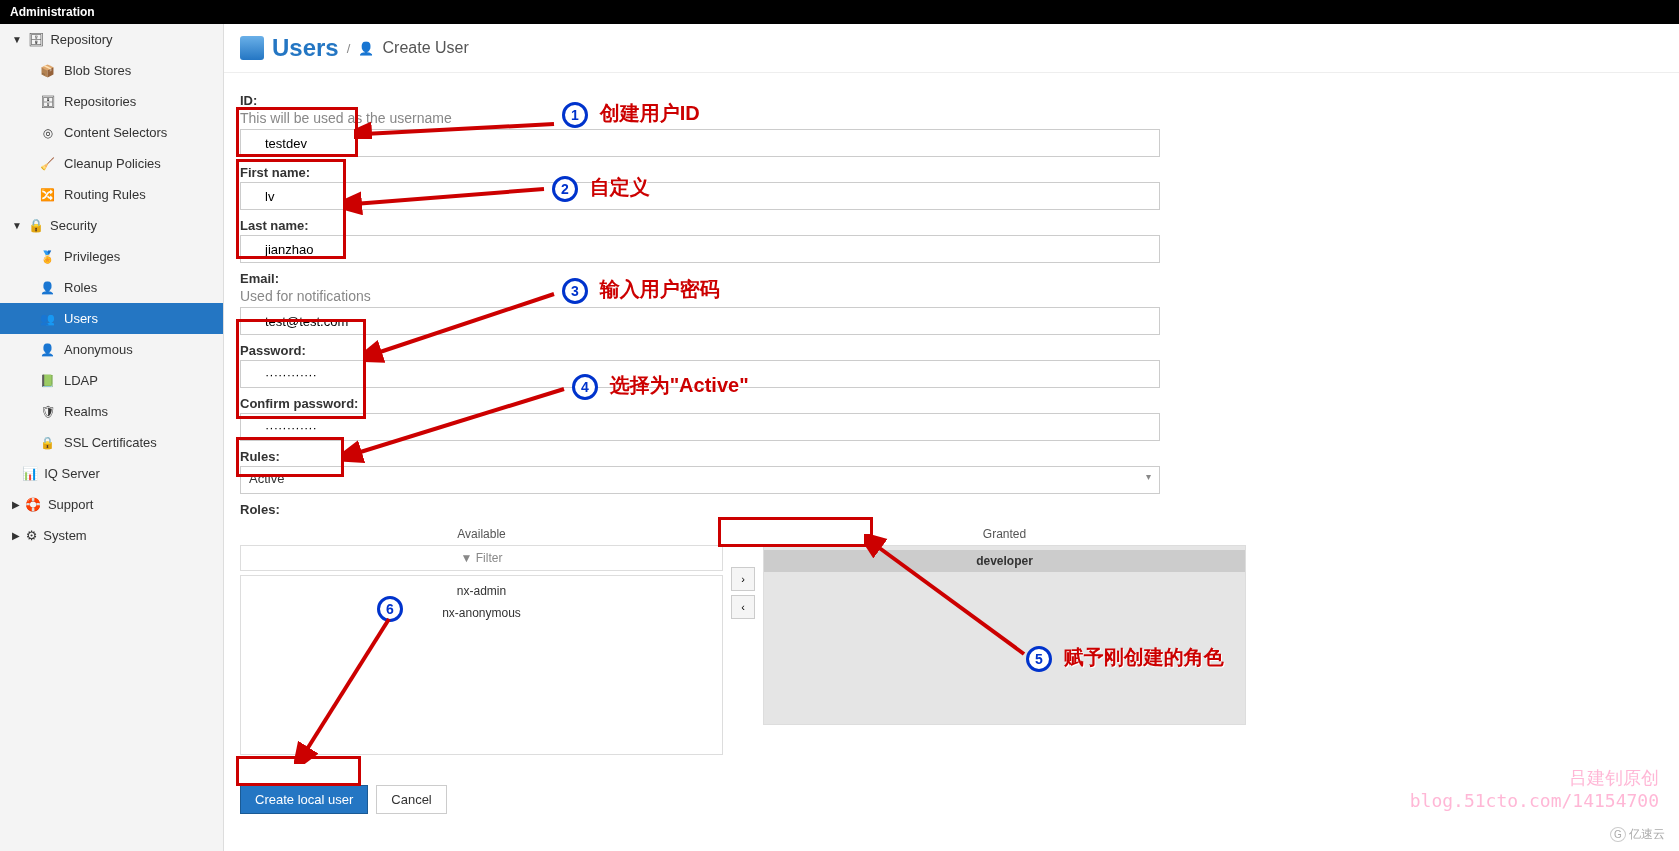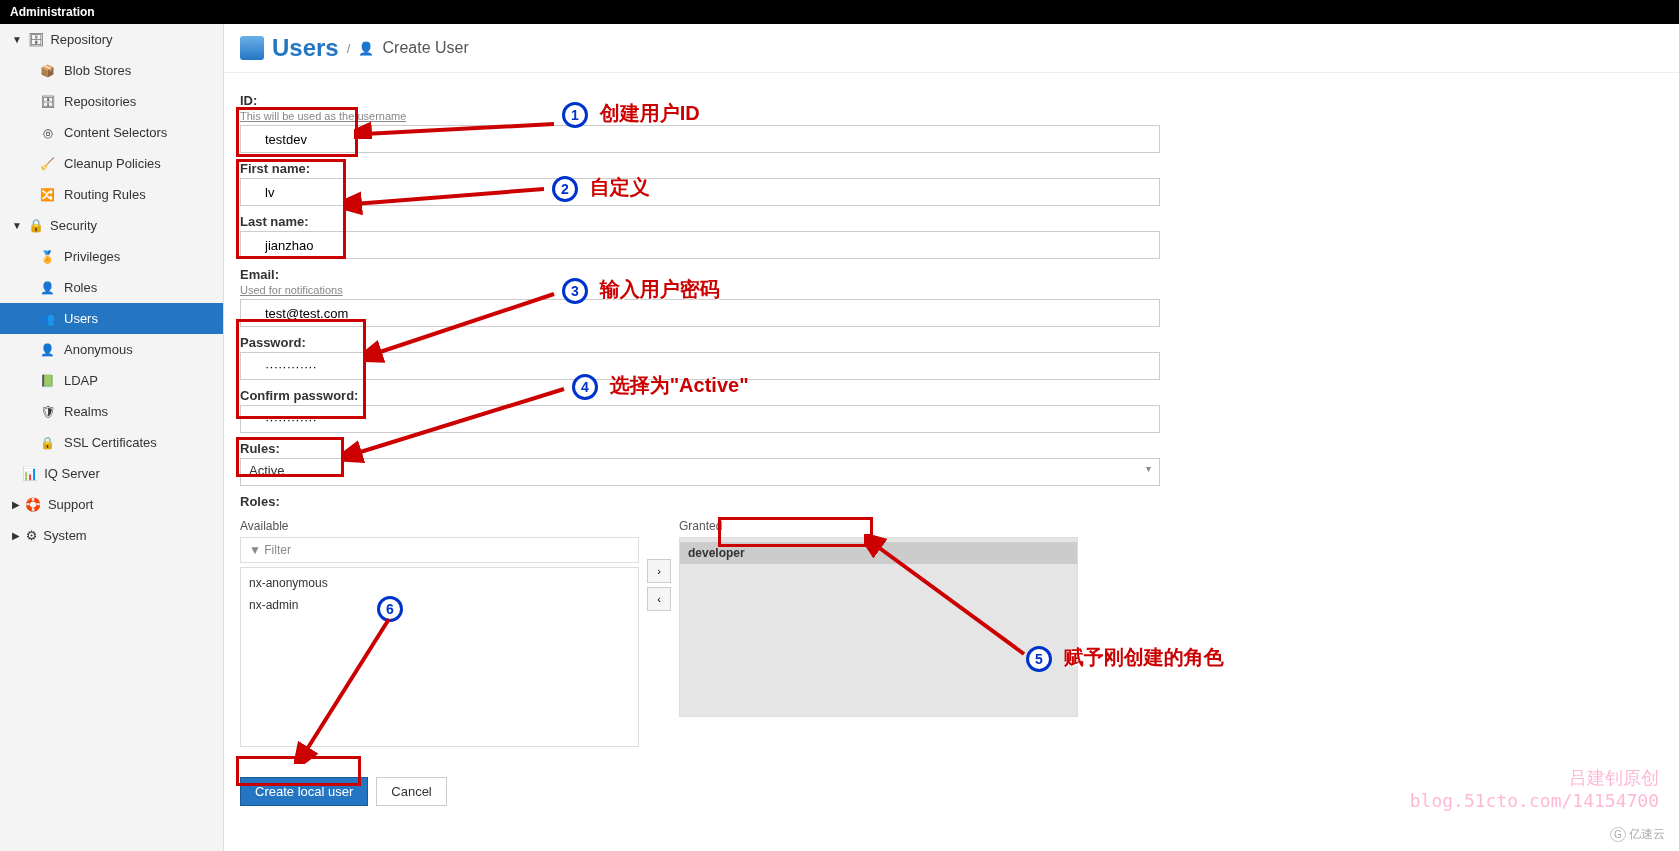--- a/index.html
+++ b/index.html
@@ -14,26 +14,26 @@
 .sidebar .item .icon { width: 16px; display: inline-block; text-align: center; font-size: 12px; }
 .main { margin-left: 224px; padding: 0; height: calc(100vh - 24px); overflow-y: auto; position: relative; }
 .header { display: flex; align-items: center; gap: 8px; padding: 10px 16px; border-bottom: 1px solid #eee; }
 .header-title { font-size: 24px; font-weight: bold; color: #2476c3; }
 .header-sep { color: #888; }
 .header-sub { color: #555; font-size: 16px; }
 .header-icon { width: 24px; height: 24px; }
 .form { padding: 20px 16px; }
 .field { margin-bottom: 8px; }
 .field-label { font-weight: bold; font-size: 13px; margin-bottom: 2px; display: block; }
-.field-help { font-size: 11px; color: #888; margin-bottom: 3px; text-decoration: underline; }
+.field-help { font-size: 14px; color: #888; margin-bottom: 3px; }
 .field-input { width: 920px; max-width: 100%; padding: 5px 24px; border: 1px solid #ccc; font-size: 13px; height: 28px; background: #fff; }
 .field-select { width: 920px; max-width: 100%; padding: 4px 8px; border: 1px solid #ccc; font-size: 13px; height: 28px; background: #fff; position: relative; }
 .select-caret { float: right; color: #888; font-size: 10px; }
 .roles-row { display: flex; gap: 8px; align-items: flex-start; }
-.roles-col { width: 399px; }
+.roles-col { width: 483px; text-align: center; }
 .roles-label { font-size: 12px; color: #555; margin-bottom: 4px; }
 .roles-filter { width: 100%; padding: 5px 8px; border: 1px solid #ddd; font-size: 12px; margin-bottom: 4px; color: #888; }
 .roles-list { border: 1px solid #ddd; height: 180px; padding: 4px 0; font-size: 12px; }
 .roles-list .role-item { padding: 4px 8px; cursor: pointer; }
 .roles-list.granted { background: #e5e5e5; }
 .roles-list.granted .role-item { background: #ccc; font-weight: bold; }
 .roles-buttons { display: flex; flex-direction: column; gap: 4px; justify-content: center; padding-top: 40px; }
 .roles-buttons button { width: 24px; height: 24px; border: 1px solid #ccc; background: #f5f5f5; cursor: pointer; font-size: 11px; }
 .actions { margin-top: 30px; display: flex; gap: 8px; }
 .btn-primary { background: #2476c3; color: #fff; border: 1px solid #1a5a94; padding: 6px 14px; font-size: 13px; cursor: pointer; }
@@ -177,22 +177,22 @@
     <div class="field">
       <label class="field-label">Roles:</label>
       <div class="roles-row" style="margin-top:10px">
         <div class="roles-col">
           <div class="roles-label">Available</div>
           <div class="roles-filter">
             <span>▼</span>
             <span>Filter</span>
           </div>
           <div class="roles-list">
+            <div class="role-item">nx-admin</div>
             <div class="role-item">nx-anonymous</div>
-            <div class="role-item">nx-admin</div>
           </div>
         </div>
         <div class="roles-buttons">
           <button>›</button>
           <button>‹</button>
         </div>
         <div class="roles-col">
           <div class="roles-label">Granted</div>
           <div class="roles-list granted">
             <div class="role-item">developer</div>

